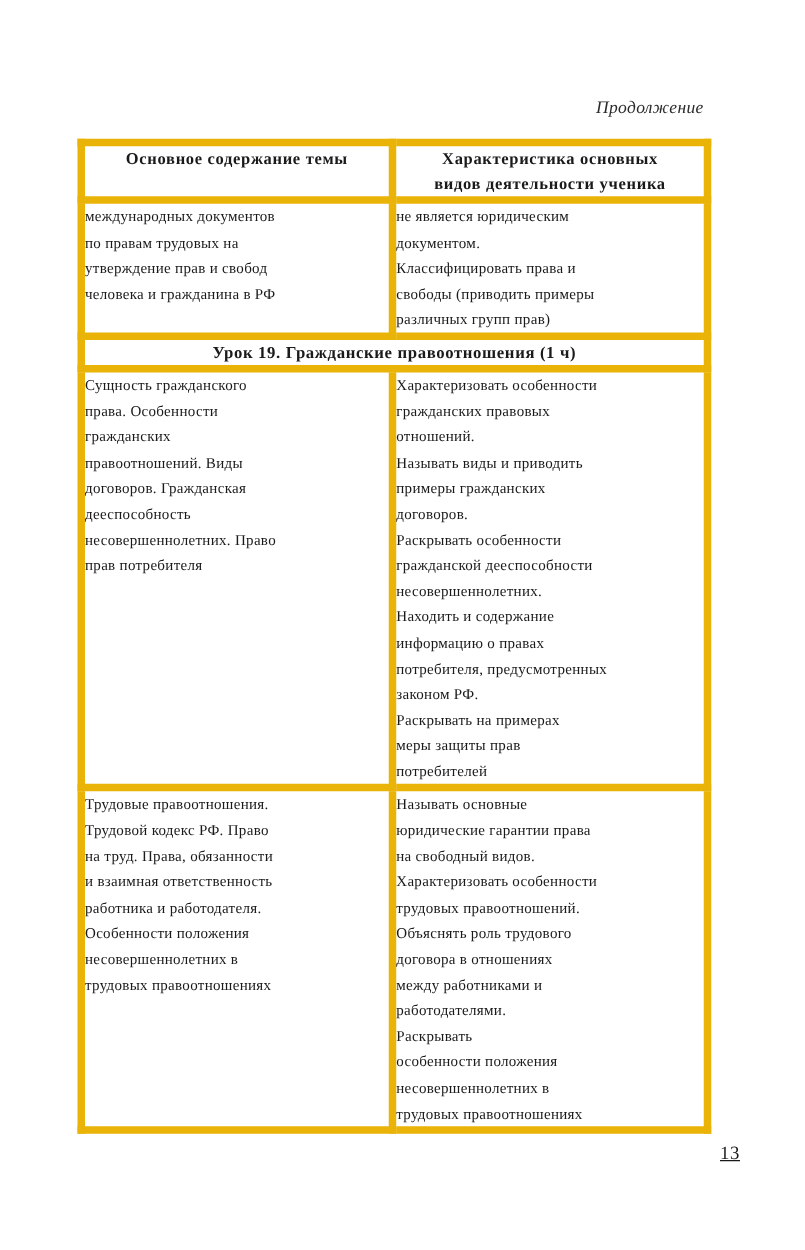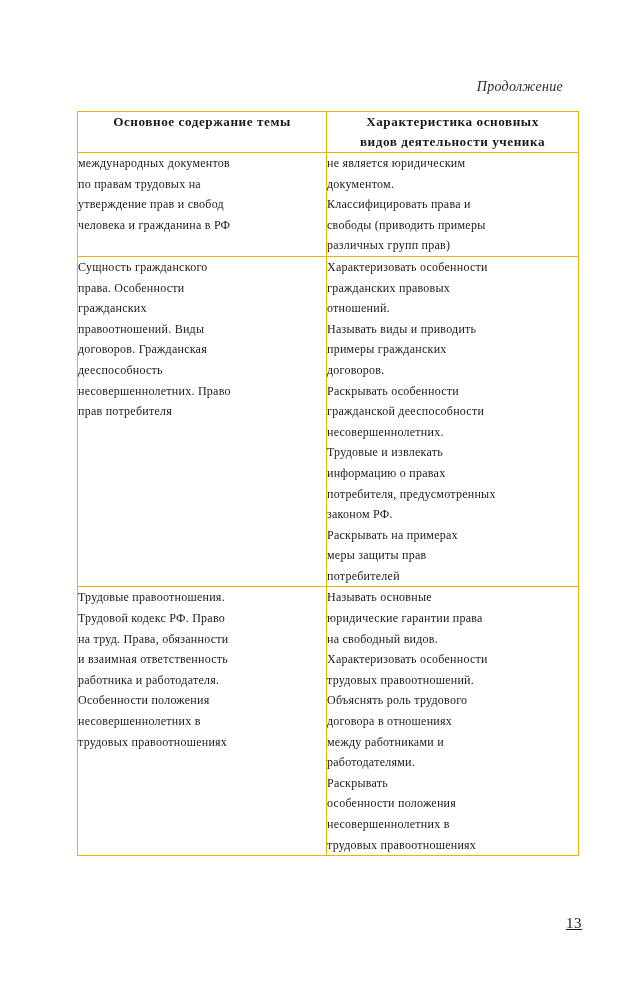--- a/index.html
+++ b/index.html
@@ -12,21 +12,20 @@
     background: #ffffff;
     font-family: "Liberation Serif", "DejaVu Serif", serif;
     color: #1a1a1a;
     position: relative;
     overflow: hidden;
   }
 
   .page {
     position: absolute;
     inset: 0;
-    margin-left: 15px;
   }
 
   
   .running-head {
     position: absolute;
     top: 79px;
     right: 81px;
     font-style: italic;
     font-size: 14px;
     color: #2b2b2b;
@@ -38,21 +37,21 @@
   .curriculum-table {
     position: absolute;
     left: 62px;
     top: 111px;
     width: 501px;
     border-collapse: collapse;
     table-layout: fixed;
   }
   .curriculum-table td,
   .curriculum-table th {
-    border: 1px solid #eab308;
+    border: 6px solid #eab308;
     vertical-align: top;
     padding: 0;
     background: #ffffff;
   }
 
   col.col-left  { width: 249px; }
   col.col-right { width: 252px; }
 
   
   .th-cell {
@@ -84,21 +83,21 @@
     line-height: 20px;
     letter-spacing: 0.5px;
     padding: 8px 6px 8px 6px;
     white-space: nowrap;
   }
 
   
   .page-number {
     position: absolute;
     top: 915px;
-    right: 62px;
+    right: 52px;
     font-size: 15px;
     letter-spacing: 0.5px;
     color: #1a1a1a;
     text-decoration: underline;
   }
 </style>
 </head>
 <body>
 
 <div class="page">
@@ -127,20 +126,23 @@
             <div class="line">утверждение прав и свобод</div>
             <div class="line">человека и гражданина в РФ</div>
           </td>
           <td class="body-cell">
             <div class="line">не является юридическим</div>
             <div class="line">документом.</div>
             <div class="line">Классифицировать права и</div>
             <div class="line">свободы (приводить примеры</div>
             <div class="line">различных групп прав)</div>
           </td>
+        </tr>
+        <tr>
+          <td class="lesson-banner" colspan="2">Урок 19. Гражданские правоотношения (1 ч)</td>
         </tr>
         <tr>
           <td class="body-cell">
             <div class="line">Сущность гражданского</div>
             <div class="line">права. Особенности</div>
             <div class="line">гражданских</div>
             <div class="line">правоотношений. Виды</div>
             <div class="line">договоров. Гражданская</div>
             <div class="line">дееспособность</div>
             <div class="line">несовершеннолетних. Право</div>
@@ -149,21 +151,21 @@
           <td class="body-cell">
             <div class="line">Характеризовать особенности</div>
             <div class="line">гражданских правовых</div>
             <div class="line">отношений.</div>
             <div class="line">Называть виды и приводить</div>
             <div class="line">примеры гражданских</div>
             <div class="line">договоров.</div>
             <div class="line">Раскрывать особенности</div>
             <div class="line">гражданской дееспособности</div>
             <div class="line">несовершеннолетних.</div>
-            <div class="line">Трудовые и извлекать</div>
+            <div class="line">Находить и содержание</div>
             <div class="line">информацию о правах</div>
             <div class="line">потребителя, предусмотренных</div>
             <div class="line">законом РФ.</div>
             <div class="line">Раскрывать на примерах</div>
             <div class="line">меры защиты прав</div>
             <div class="line">потребителей</div>
           </td>
         </tr>
         <tr>
           <td class="body-cell">

